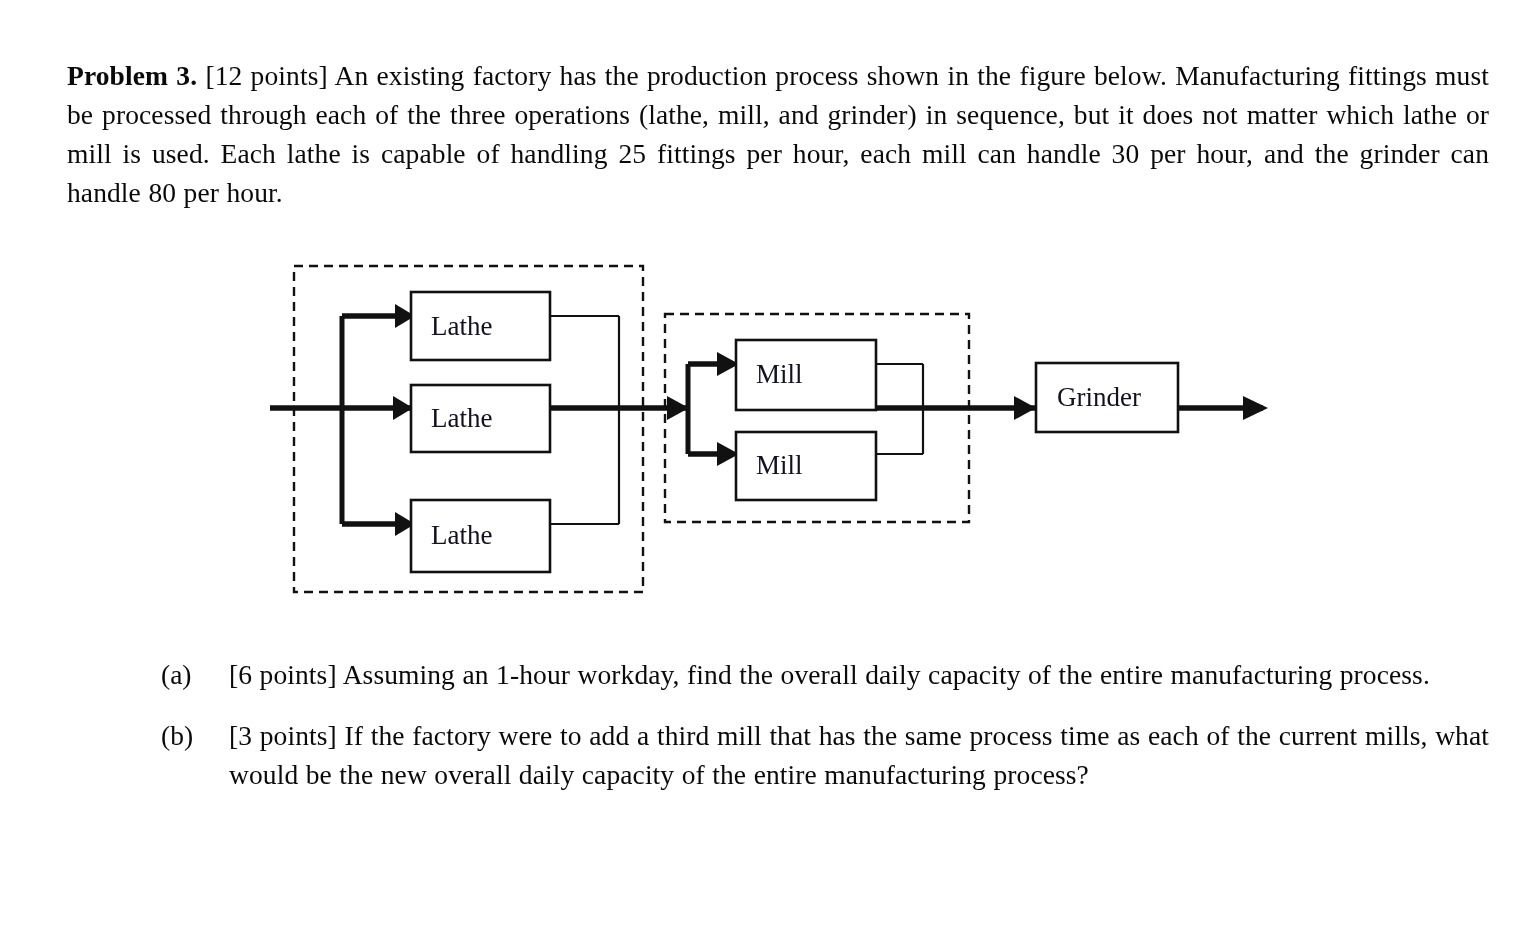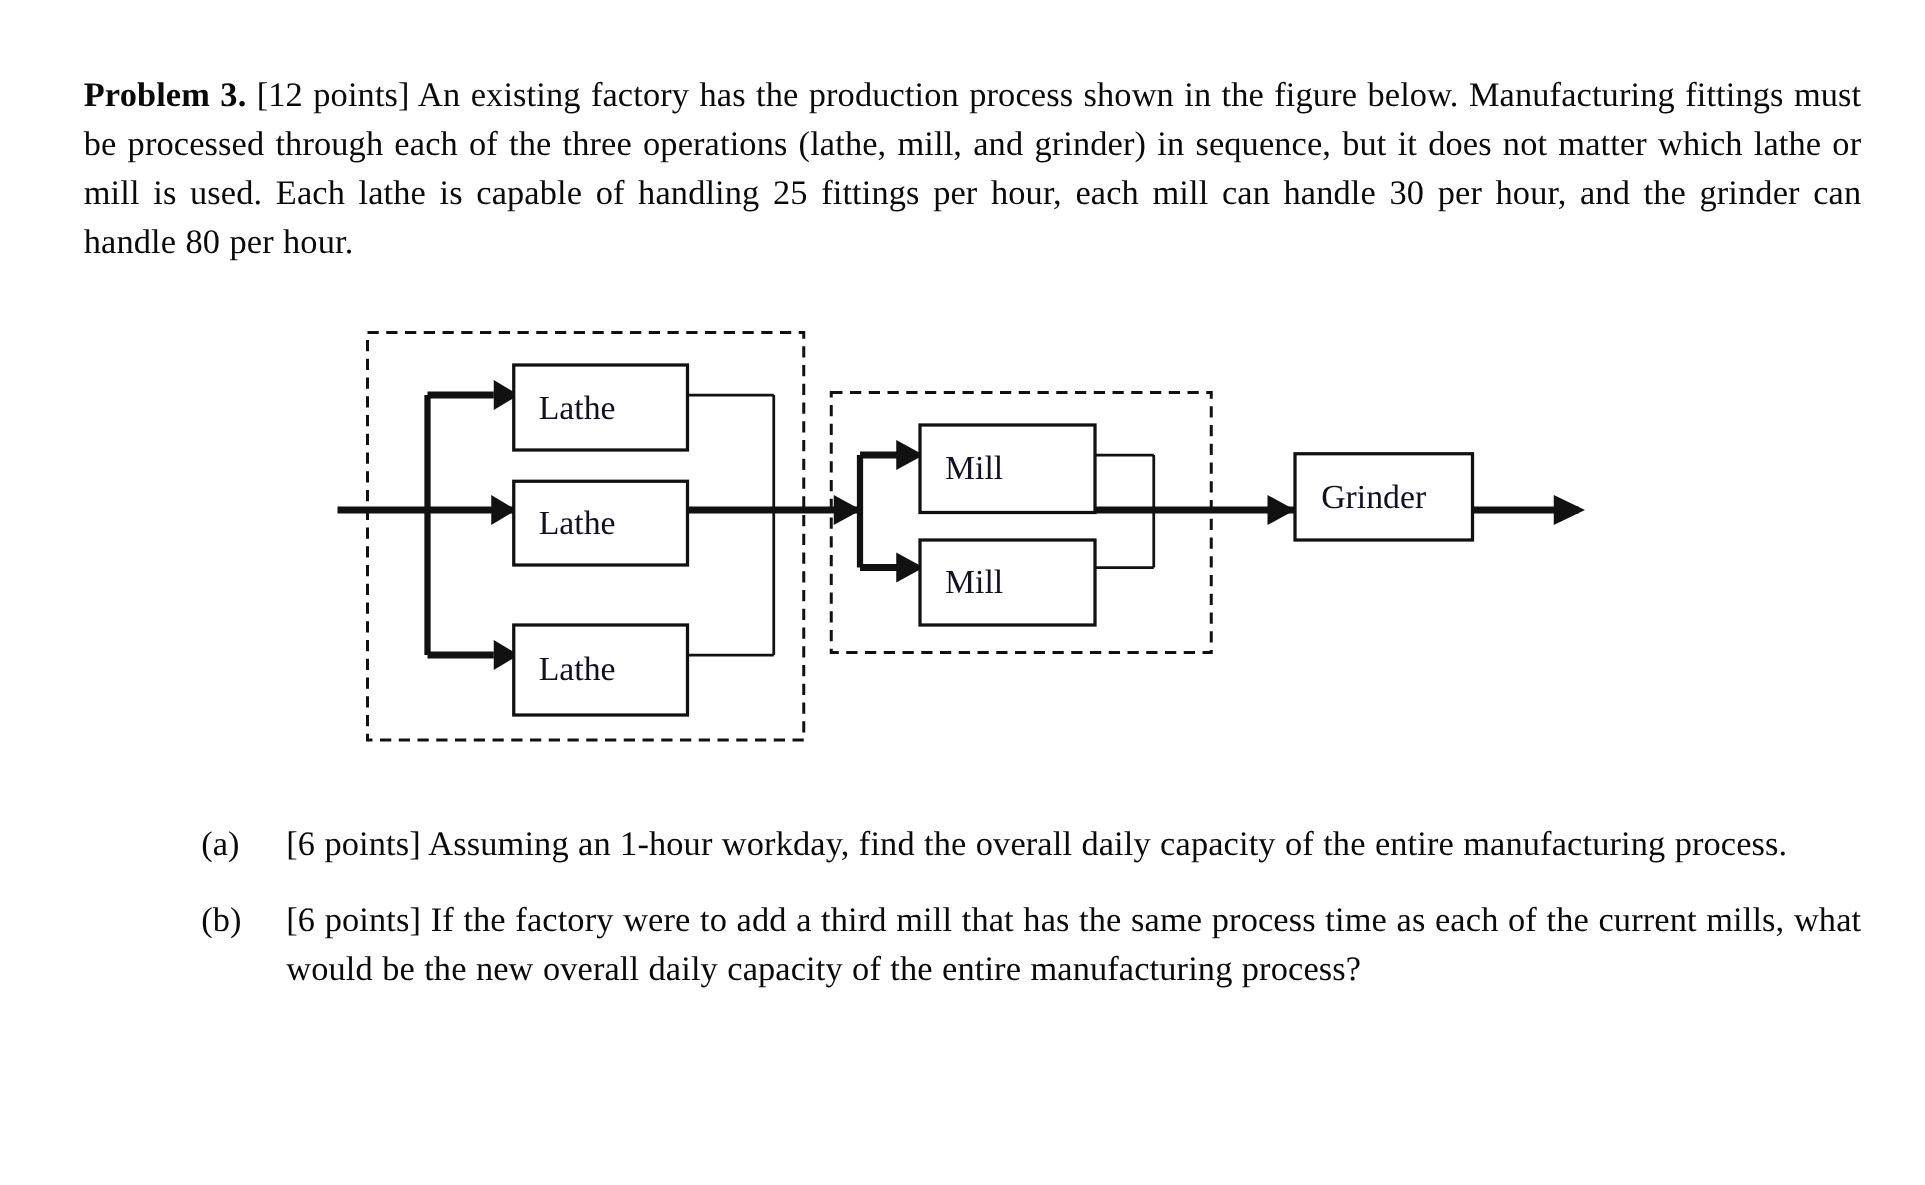--- a/index.html
+++ b/index.html
@@ -158,17 +158,17 @@
     </svg>
   </div>
 
   <div class="questions">
     <div class="qitem">
       <span class="qmarker">(a)</span>
       <span class="qtext">[6 points] Assuming an 1-hour workday, find the overall daily capacity of the entire manufacturing process.</span>
     </div>
     <div class="qitem">
       <span class="qmarker">(b)</span>
-      <span class="qtext">[6 points] If the factory were to add a third mill that has the same process time as each of the current mills, what would be the new overall daily capacity of the entire manufacturing process?</span>
+      <span class="qtext">[3 points] If the factory were to add a third mill that has the same process time as each of the current mills, what would be the new overall daily capacity of the entire manufacturing process?</span>
     </div>
   </div>
 
 </div>
 
 </body></html>

